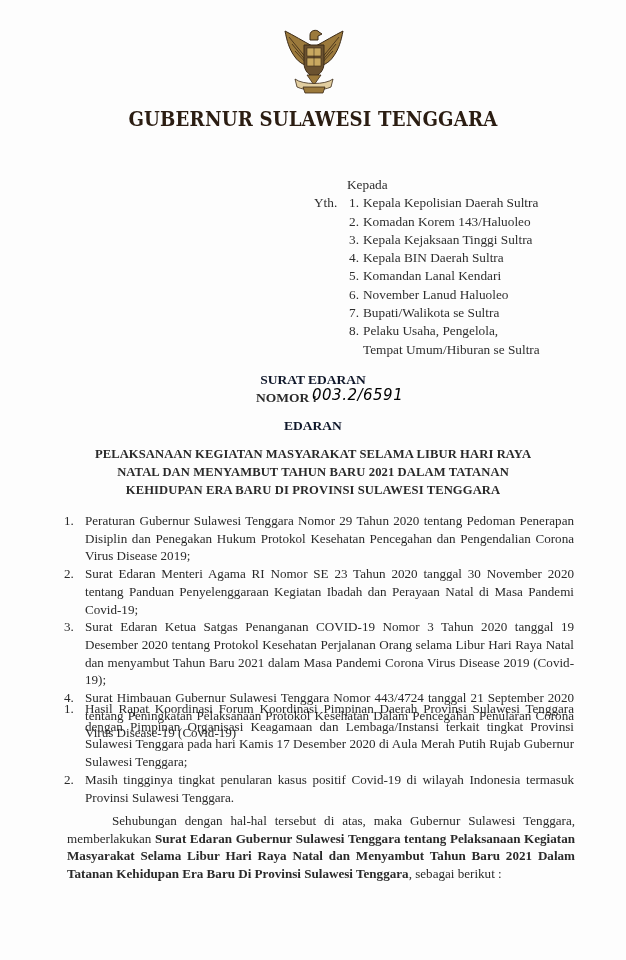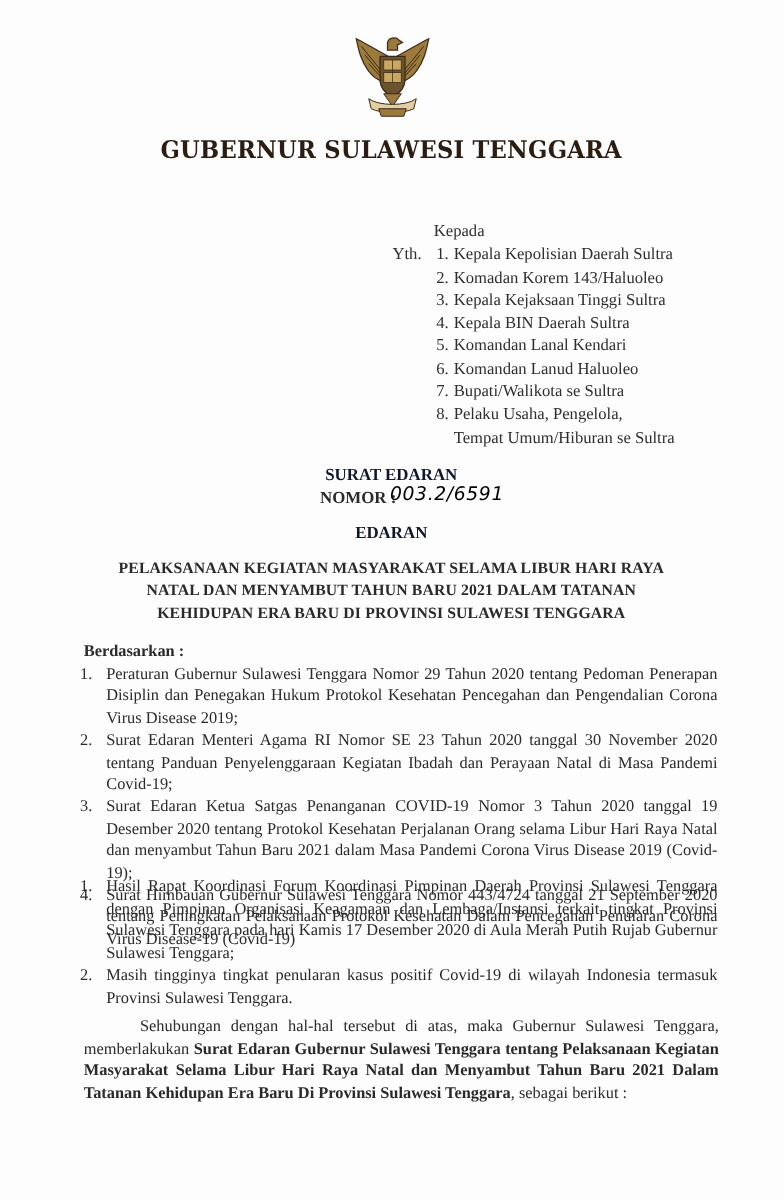--- a/index.html
+++ b/index.html
@@ -91,21 +91,21 @@
     <span>Kepala BIN Daerah Sultra</span>
   </div>
   <div class="row">
     <span class="yth"></span>
     <span class="num">5.</span>
     <span>Komandan Lanal Kendari</span>
   </div>
   <div class="row">
     <span class="yth"></span>
     <span class="num">6.</span>
-    <span>Komandan Lanud Haluoleo</span>
+    <span>November Lanud Haluoleo</span>
   </div>
   <div class="row">
     <span class="yth"></span>
     <span class="num">7.</span>
     <span>Bupati/Walikota se Sultra</span>
   </div>
   <div class="row">
     <span class="yth"></span>
     <span class="num">8.</span>
     <span>Pelaku Usaha, Pengelola,</span>
@@ -118,21 +118,20 @@
 <div class="nomor-value">003.2/6591</div>
 <div class="se-title" style="top:418px;">EDARAN</div>
 
 <div class="subject">
   <div>PELAKSANAAN KEGIATAN MASYARAKAT SELAMA LIBUR HARI RAYA</div>
   <div>NATAL DAN MENYAMBUT TAHUN BARU 2021 DALAM TATANAN</div>
   <div>KEHIDUPAN ERA BARU DI PROVINSI SULAWESI TENGGARA</div>
 </div>
 
 <div class="section" style="top:512px; left:66px;">
-  <div class="head" style="margin-left:1px;">Berdasarkan :</div>
   <div class="item" style="margin-left:-2px;">
     <span class="inum">1.</span>
     <span class="itext">Peraturan Gubernur Sulawesi Tenggara Nomor 29 Tahun 2020 tentang Pedoman Penerapan Disiplin dan Penegakan Hukum Protokol Kesehatan Pencegahan dan Pengendalian Corona Virus Disease 2019;</span>
   </div>
   <div class="item" style="margin-left:-2px;">
     <span class="inum">2.</span>
     <span class="itext">Surat Edaran Menteri Agama RI Nomor SE 23 Tahun 2020 tanggal 30 November 2020 tentang Panduan Penyelenggaraan Kegiatan Ibadah dan Perayaan  Natal di Masa Pandemi Covid-19;</span>
   </div>
   <div class="item" style="margin-left:-2px;">
     <span class="inum">3.</span>

